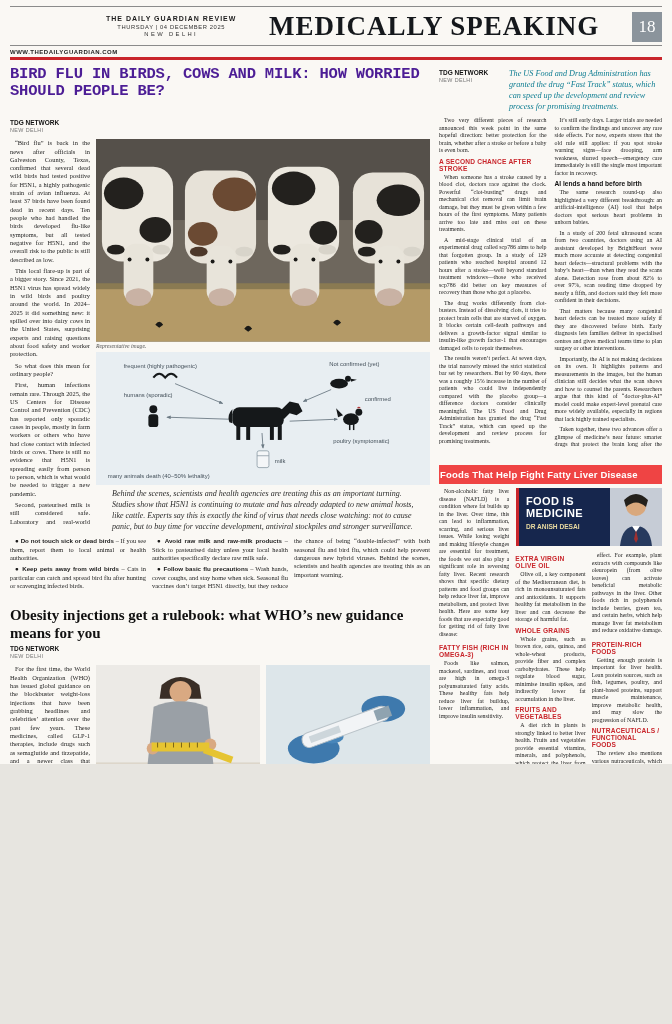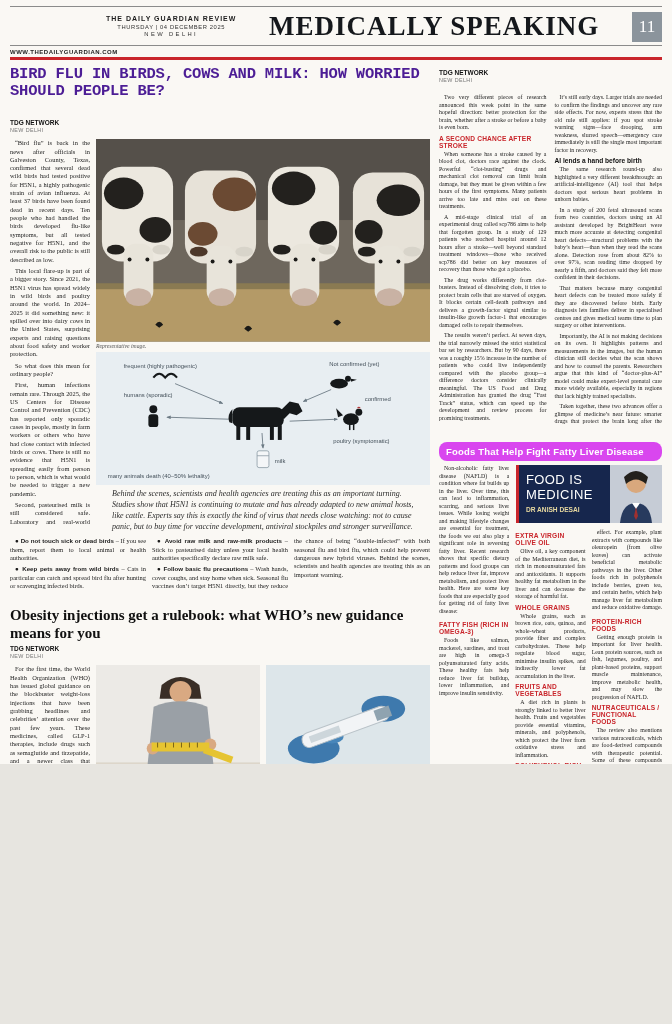--- a/index.html
+++ b/index.html
@@ -47,29 +47,29 @@
   
   .hl-teal{margin:0 0 2px;font-family:"Liberation Serif",serif;font-size:14.5px;line-height:1.12;
            font-weight:bold;color:#0e7d92;}
   .quote-row{display:flex;gap:8px;align-items:flex-start;}
   .quote-byline{width:62px;flex:none;}
   .pull-quote{flex:1;font-style:italic;font-size:8.2px;line-height:1.35;color:#0e7d92;
               font-family:"Liberation Serif",serif;padding-top:2px;}
   .stroke-cols{column-count:2;column-gap:8px;height:338px;overflow:hidden;margin-top:5px;}
   
   .foods{margin-top:10px;}
-  .foods-banner{background:#d946ef;color:#fff;font-family:"Liberation Sans",sans-serif;font-size:9.5px;
-                font-weight:bold;padding:4px 7px;letter-spacing:.2px;border-radius:8px;}
+  .foods-banner{background:#ef4444;color:#fff;font-family:"Liberation Sans",sans-serif;font-size:9.5px;
+                font-weight:bold;padding:4px 1px;letter-spacing:.2px;}
   .foods-body{position:relative;margin-top:4px;display:flex;gap:6px;height:452px;overflow:hidden;}
   .fcol{width:70px;flex:1;overflow:hidden;display:flex;flex-direction:column;}
   .fcol.pad-top{padding-top:64px;}
   .brandbox{position:absolute;top:0;right:0;width:146px;height:58px;background:#16264d;display:flex;
             align-items:stretch;overflow:hidden;}
   .brand-text{flex:1;padding:7px 5px 5px 7px;border-left:3px solid #c9252b;}
-  .brand-l1{color:#fff;font-family:"Liberation Sans",sans-serif;font-size:13px;font-weight:normal;letter-spacing:.4px;}
+  .brand-l1{color:#fff;font-family:"Liberation Sans",sans-serif;font-size:11px;font-weight:bold;letter-spacing:.4px;}
   .brand-l2{color:#e8d9a0;font-family:"Liberation Sans",sans-serif;font-size:6.6px;font-weight:bold;margin-top:4px;}
   .olive-wrap{margin-top:auto;}
   
   .ob{margin-top:9px;}
   .hl-serif{margin:16px 0 2px;font-family:"Liberation Serif",serif;font-size:15px;line-height:1.15;
             font-weight:bold;color:#101010;}
   .ob-row{display:flex;gap:6px;}
   .ob-textcol{width:80px;height:392px;overflow:hidden;}
   .ob-media{flex:1;}
   .ob-photos{display:flex;gap:6px;}
@@ -85,21 +85,21 @@
 
 <div class="page">
 
   <div class="masthead">
     <div class="mast-left">
       <div class="mast-paper">THE DAILY GUARDIAN REVIEW</div>
       <div class="mast-date">THURSDAY | 04 DECEMBER 2025</div>
       <div class="mast-city">NEW DELHI</div>
     </div>
     <div class="mast-title">MEDICALLY SPEAKING</div>
-    <div class="pagenum">11</div>
+    <div class="pagenum">18</div>
   </div>
   <div class="webrow">WWW.THEDAILYGUARDIAN.COM</div>
   <div class="redbar"></div>
 
   <div class="content">
 
     <div class="left-col">
 
       <article>
         <h1 class="hl-red">BIRD FLU IN BIRDS, COWS AND MILK: HOW WORRIED SHOULD PEOPLE BE?</h1>
@@ -316,20 +316,21 @@
     </div>
 
     <div class="right-col">
 
       <article>
         <div class="quote-row">
           <div class="byline quote-byline">
             <div class="by-name">TDG NETWORK</div>
             <div class="by-city">NEW DELHI</div>
           </div>
+          <div class="pull-quote">The US Food and Drug Administration has granted the drug “Fast Track” status, which can speed up the development and review process for promising treatments.</div>
         </div>
         <div class="stroke-cols bt bt-sm">
           <p>Two very different pieces of research announced this week point in the same hopeful direction: better protection for the brain, whether after a stroke or before a baby is even born.</p>
           <h4 class="sh-red">A SECOND CHANCE AFTER STROKE</h4>
           <span>
             
           <p>When someone has a stroke caused by a blood clot, doctors race against the clock. Powerful “clot-busting” drugs and mechanical clot removal can limit brain damage, but they must be given within a few hours of the first symptoms. Many patients arrive too late and miss out on these treatments.</p><p>A mid-stage clinical trial of an experimental drug called scp786 aims to help that forgotten group. In a study of 129 patients who reached hospital around 12 hours after a stroke—well beyond standard treatment windows—those who received scp786 did better on key measures of recovery than those who got a placebo.</p><p>The drug works differently from clot-busters. Instead of dissolving clots, it tries to protect brain cells that are starved of oxygen. It blocks certain cell-death pathways and delivers a growth-factor signal similar to insulin-like growth factor-1 that encourages damaged cells to repair themselves.</p><p>The results weren’t perfect. At seven days, the trial narrowly missed the strict statistical bar set by researchers. But by 90 days, there was a roughly 15% increase in the number of patients who could live independently compared with the placebo group—a difference doctors consider clinically meaningful. The US Food and Drug Administration has granted the drug “Fast Track” status, which can speed up the development and review process for promising treatments.</p><p>It’s still early days. Larger trials are needed to confirm the findings and uncover any rare side effects. For now, experts stress that the old rule still applies: if you spot stroke warning signs—face drooping, arm weakness, slurred speech—emergency care immediately is still the single most important factor in recovery.</p></span>
           <h4 class="sh-blk">AI lends a hand before birth</h4>
           <span>
             

